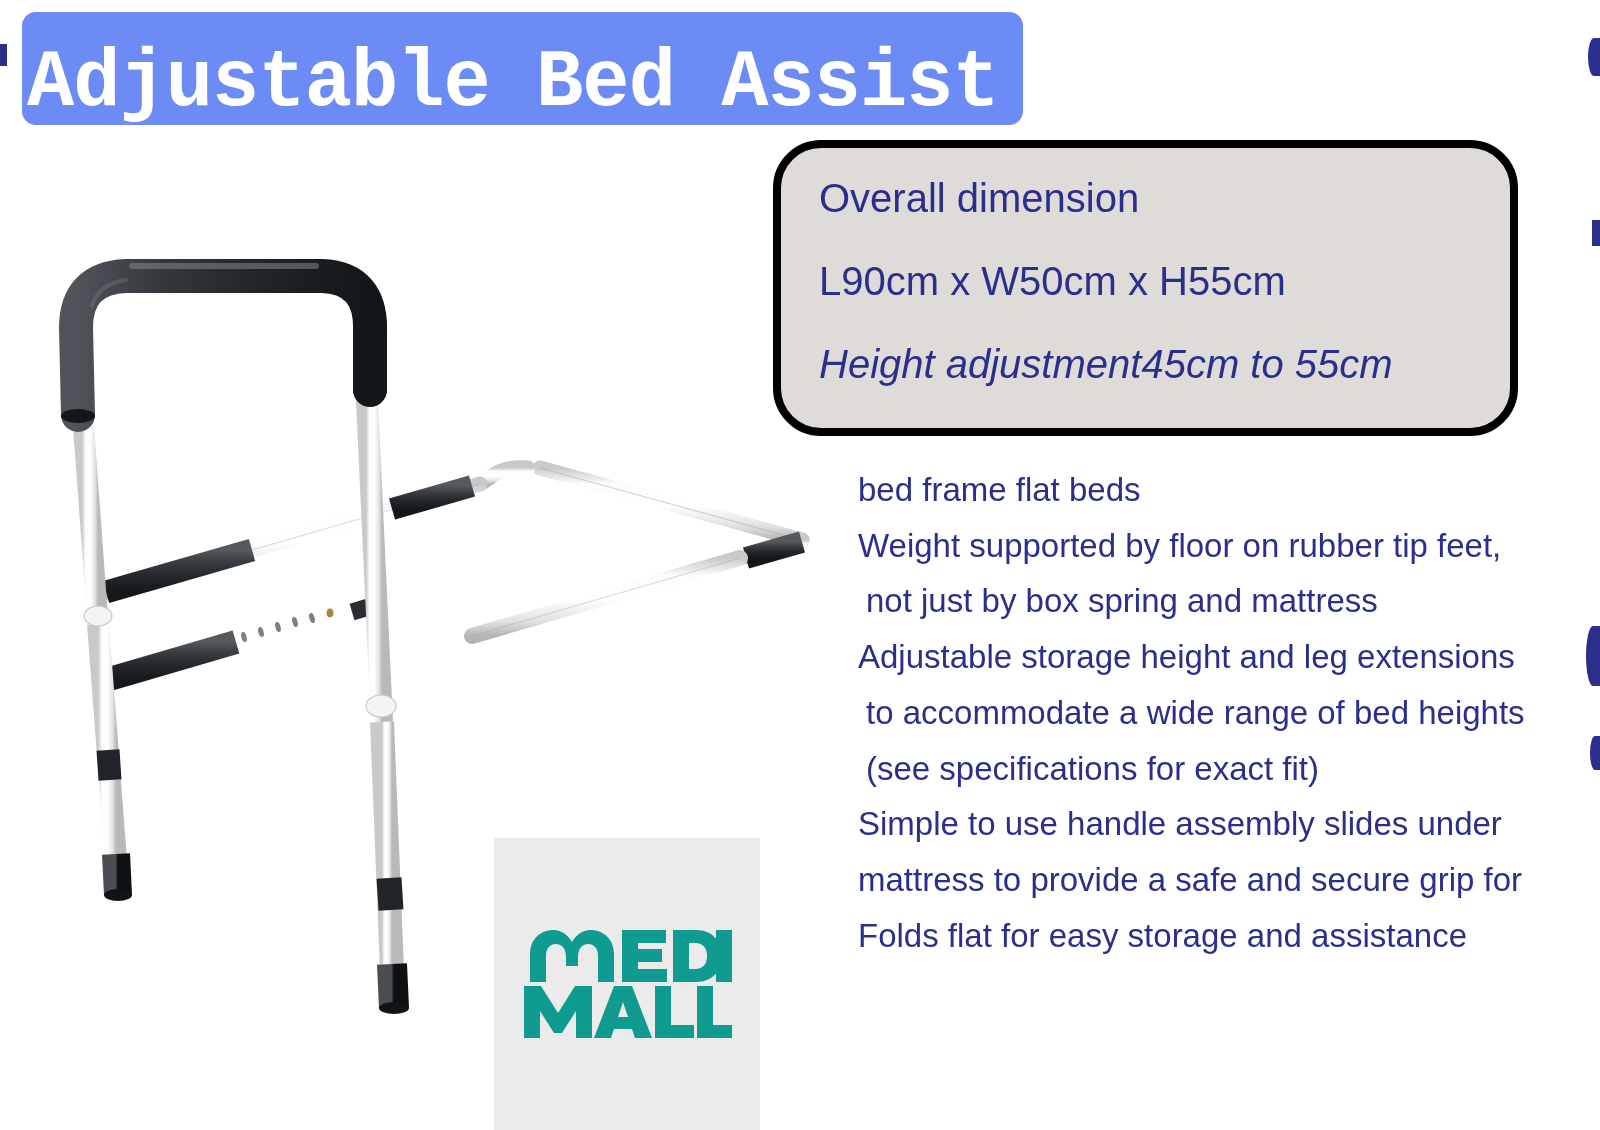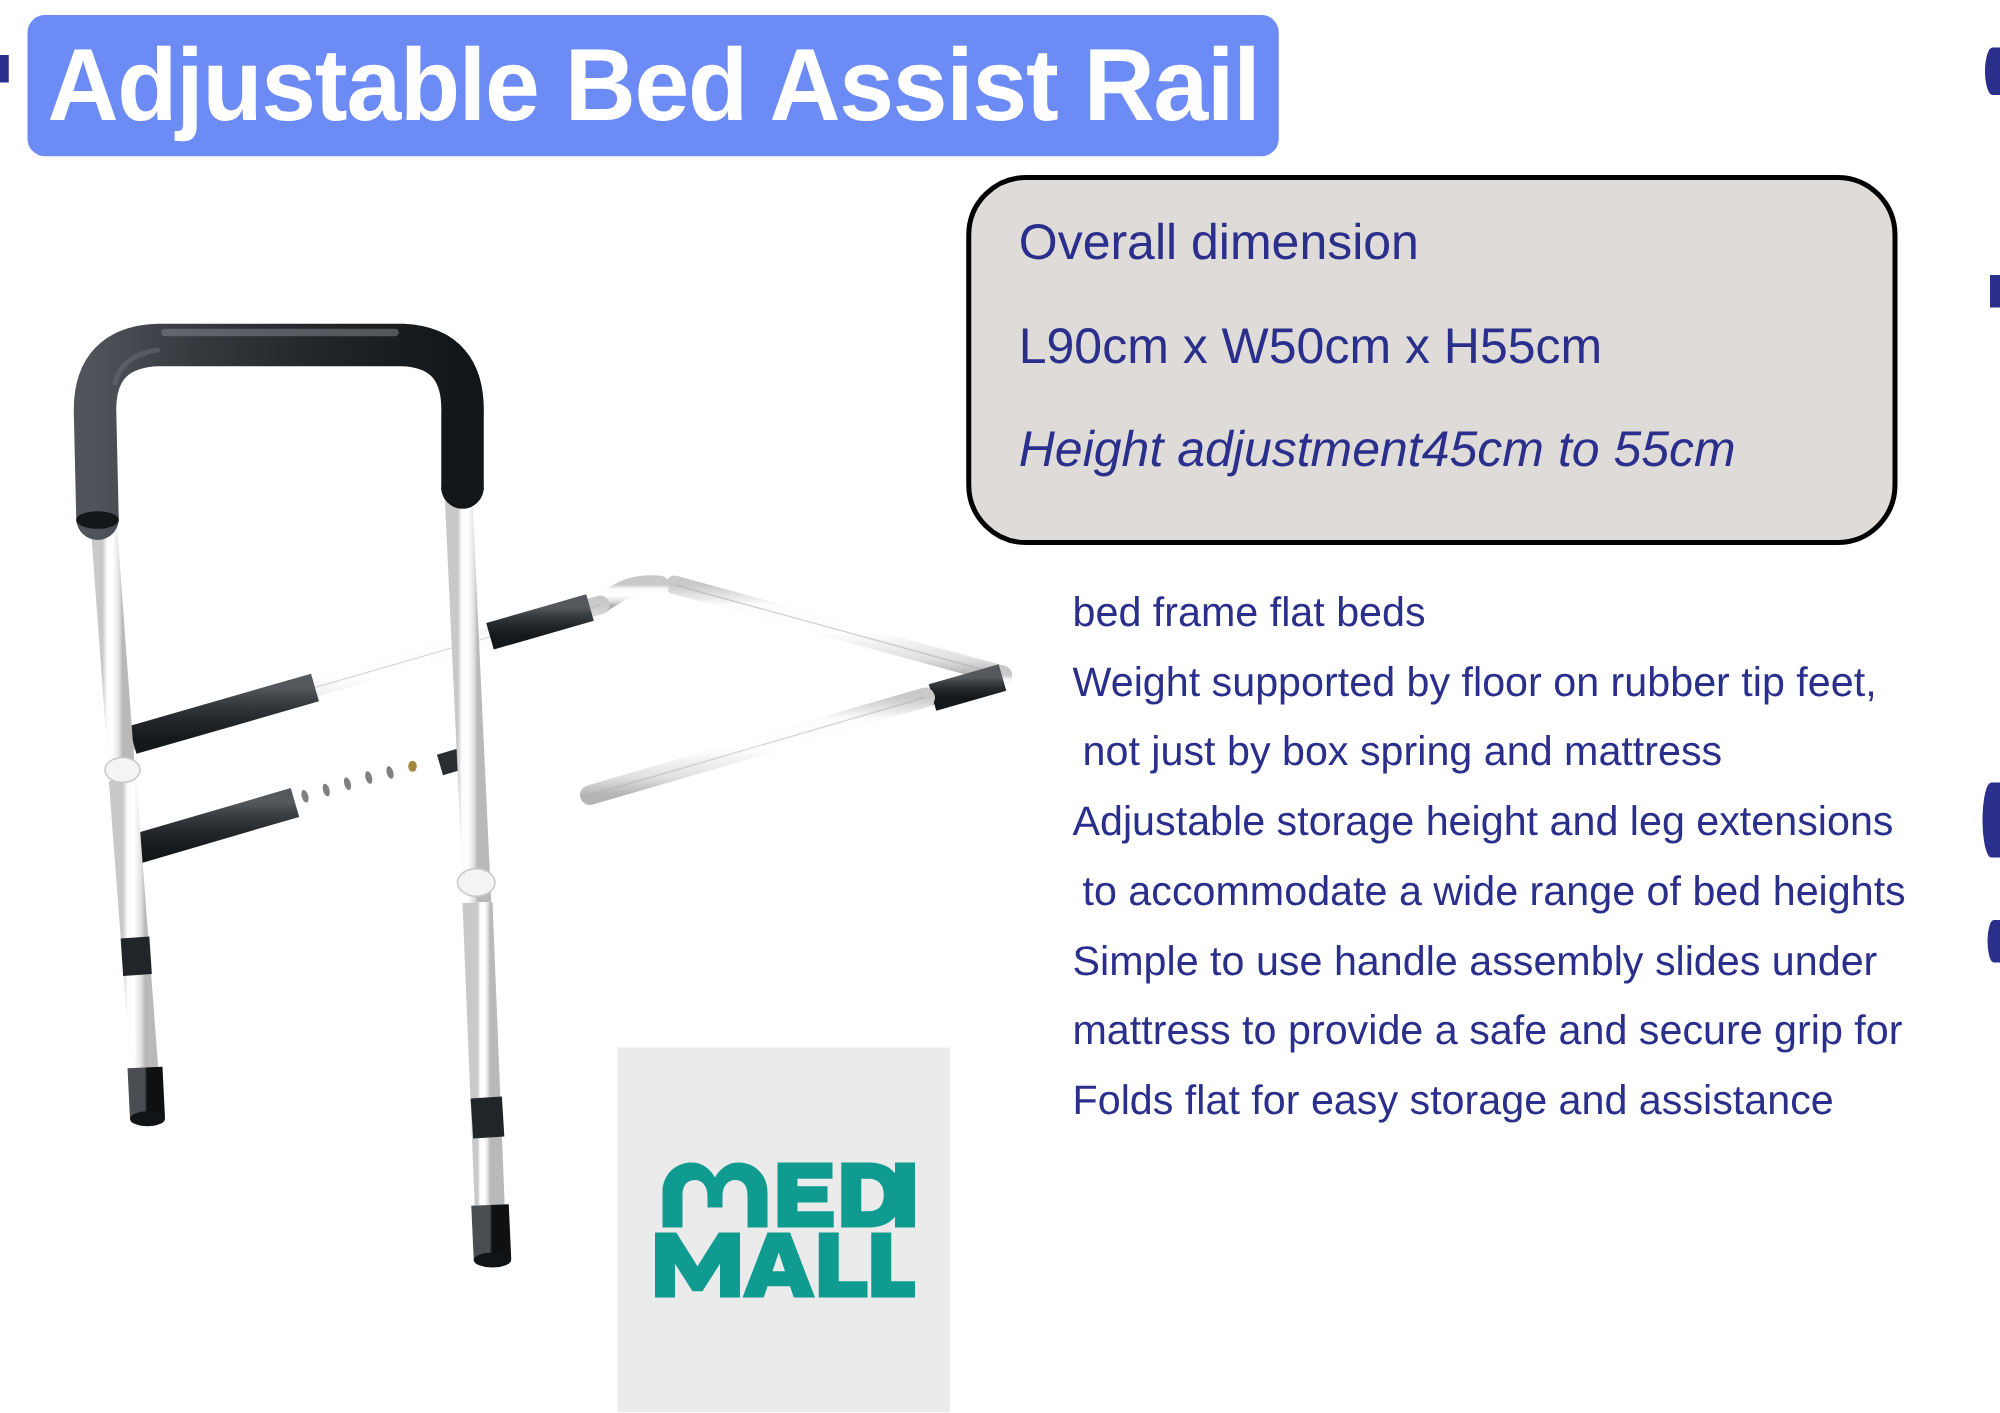--- a/index.html
+++ b/index.html
@@ -21,23 +21,24 @@
   
   #title-banner {
     position: absolute;
     left: 22px;
     top: 12px;
     width: 1001px;
     height: 113px;
     background: #6C8BF5;
     border-radius: 14px;
     display: flex;
-    align-items: center;
+    align-items: flex-end;
     box-sizing: border-box;
-    padding-left: 16px;
+    padding-left: 5px;
+    font-family: Liberation Mono, monospace;
   }
   #title-text {
     color: #ffffff;
     font-size: 82px;
     font-weight: bold;
     line-height: 1;
     letter-spacing: -1px;
     white-space: nowrap;
     transform: scaleX(0.96);
     transform-origin: left center;
@@ -52,21 +53,21 @@
   }
 
   
   #dimension-callout {
     position: absolute;
     left: 773px;
     top: 140px;
     width: 745px;
     height: 296px;
     background: #DEDBD8;
-    border: 4px solid #000000;
+    border: 8px solid #000000;
     border-radius: 48px;
     box-sizing: border-box;
     padding: 30px 0 0 38px;
   }
   .callout-line {
     color: #2B2F8C;
     font-size: 40px;
     line-height: 1.03;
     margin-bottom: 42px;
     white-space: nowrap;
@@ -144,20 +145,21 @@
     <div class="callout-line">L90cm x W50cm x H55cm</div>
     <div class="callout-line">Height adjustment45cm to 55cm</div>
   </div>
 
   <div id="feature-list">
     <div class="feature-line">bed frame flat beds</div>
     <div class="feature-line">Weight supported by floor on rubber tip feet,</div>
     <div class="feature-line indented">not just by box spring and mattress</div>
     <div class="feature-line">Adjustable storage height and leg extensions</div>
     <div class="feature-line indented">to accommodate a wide range of bed heights</div>
+    <div class="feature-line indented">(see specifications for exact fit)</div>
     <div class="feature-line">Simple to use handle assembly slides under</div>
     <div class="feature-line">mattress to provide a safe and secure grip for</div>
     <div class="feature-line">Folds flat for easy storage and assistance</div>
   </div>
 
   <div class="edge-fragment" id="edge-frag-1"></div>
   <div class="edge-fragment" id="edge-frag-2"></div>
   <div class="edge-fragment" id="edge-frag-3"></div>
   <div class="edge-fragment" id="edge-frag-4"></div>
 

